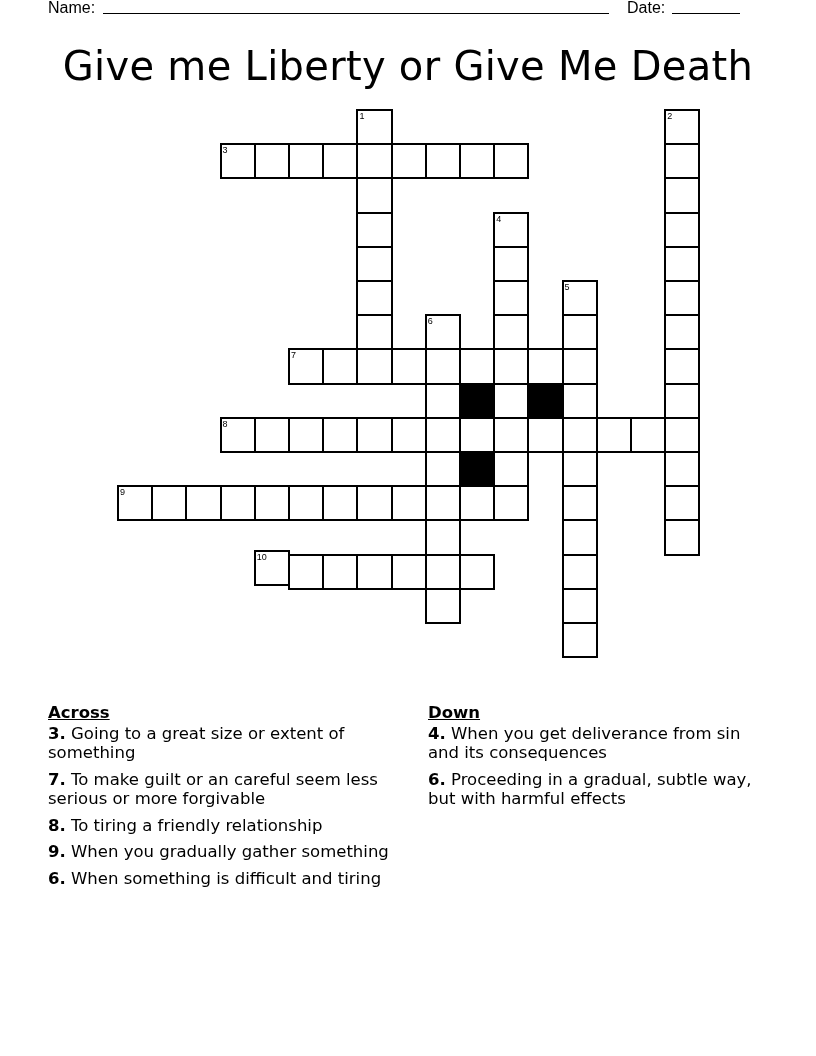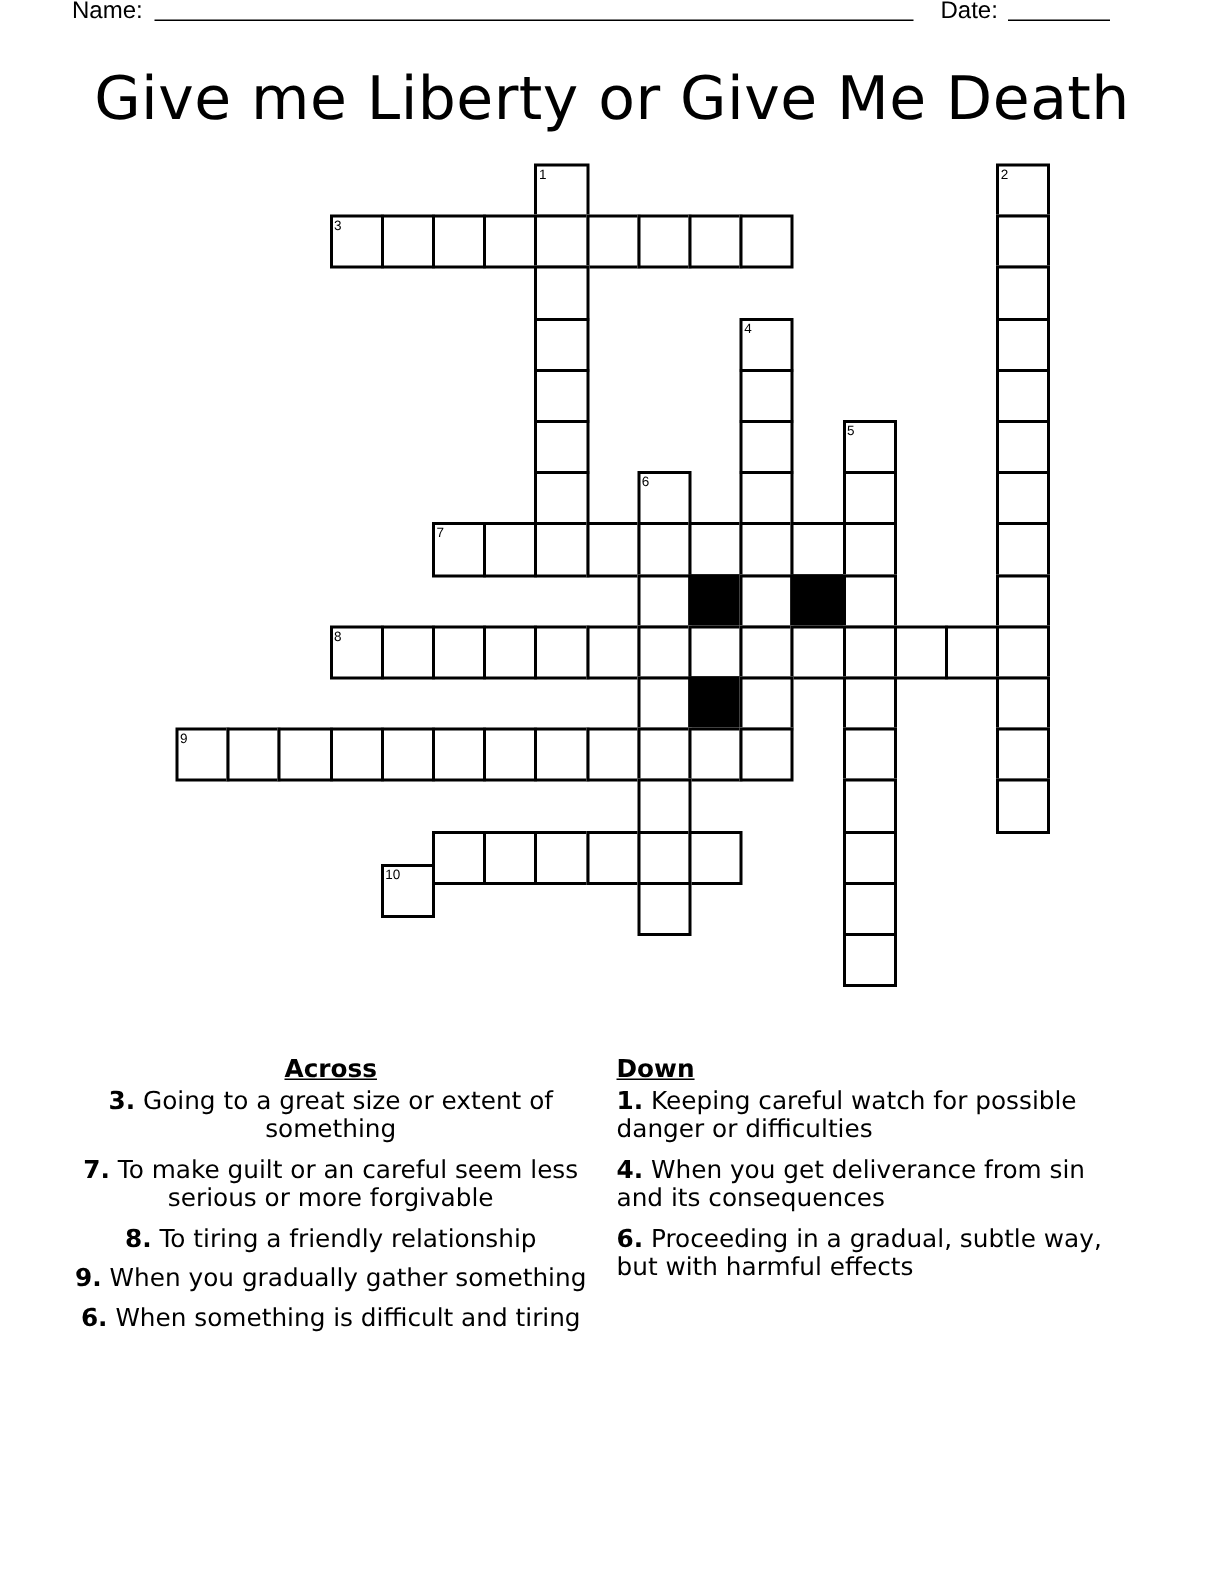--- a/index.html
+++ b/index.html
@@ -23,22 +23,22 @@
     }
     .cell.black { background: #000; }
     .cell .num {
       position: absolute; left: 1px; top: 0px;
       font-family: "Liberation Sans", sans-serif; font-size: 9px; line-height: 10px;
     }
     .clues {
       position: absolute; top: 703px;
       font-family: "DejaVu Sans", sans-serif; font-size: 16.5px; line-height: 19.5px;
     }
-    .clues.across { left: 48px; width: 345px; text-align: center; }
-    .clues.down { left: 411px; width: 345px; }
+    .clues.across { left: 48px; width: 345px; }
+    .clues.down { left: 428px; width: 345px; }
     .clues .heading { font-weight: bold; text-decoration: underline; margin-bottom: 1px; }
     .clue { margin-bottom: 7px; }
     .clue .cnum { font-weight: bold; }
   </style>
 </head>
 <body>
 
 <div class="header-line">
   <span class="name-label">Name:</span>
   <span class="name-blank"></span>
@@ -141,21 +141,21 @@
     <div class="cell" style="left: 356.4px; top: 485.2px;"></div>
     <div class="cell" style="left: 390.6px; top: 485.2px;"></div>
     <div class="cell" style="left: 424.8px; top: 485.2px;"></div>
     <div class="cell" style="left: 459px; top: 485.2px;"></div>
     <div class="cell" style="left: 493.2px; top: 485.2px;"></div>
     <div class="cell" style="left: 561.6px; top: 485.2px;"></div>
     <div class="cell" style="left: 664.2px; top: 485.2px;"></div>
     <div class="cell" style="left: 424.8px; top: 519.4px;"></div>
     <div class="cell" style="left: 561.6px; top: 519.4px;"></div>
     <div class="cell" style="left: 664.2px; top: 519.4px;"></div>
-    <div class="cell" style="left: 253.8px; top: 576px; text-decoration: underline;">
+    <div class="cell" style="left: 253.8px; top: 550px; text-decoration: underline;">
       <span class="num">10</span>
     </div>
     <div class="cell" style="left: 288px; top: 553.6px;"></div>
     <div class="cell" style="left: 322.2px; top: 553.6px;"></div>
     <div class="cell" style="left: 356.4px; top: 553.6px;"></div>
     <div class="cell" style="left: 390.6px; top: 553.6px;"></div>
     <div class="cell" style="left: 424.8px; top: 553.6px;"></div>
     <div class="cell" style="left: 459px; top: 553.6px;"></div>
     <div class="cell" style="left: 561.6px; top: 553.6px;"></div>
     <div class="cell" style="left: 424.8px; top: 587.8px;"></div>
@@ -167,16 +167,15 @@
   <div class="heading">Across</div>
   <div class="clue"><span class="cnum">3.</span> <span>Going to a great size or extent of something</span></div>
   <div class="clue"><span class="cnum">7.</span> <span>To make guilt or an careful seem less serious or more forgivable</span></div>
   <div class="clue"><span class="cnum">8.</span> <span>To tiring a friendly relationship</span></div>
   <div class="clue"><span class="cnum">9.</span> <span>When you gradually gather something</span></div>
   <div class="clue"><span class="cnum">6.</span> <span>When something is difficult and tiring</span></div>
 </div>
 
 <div class="clues down">
   <div class="heading">Down</div>
-  <div class="clue"><span class="cnum">1.</span> <span>Keeping careful watch for possible danger or difficulties</span></div>
   <div class="clue"><span class="cnum">4.</span> <span>When you get deliverance from sin and its consequences</span></div>
   <div class="clue"><span class="cnum">6.</span> <span>Proceeding in a gradual, subtle way, but with harmful effects</span></div>
 </div>
 
 </body></html>

